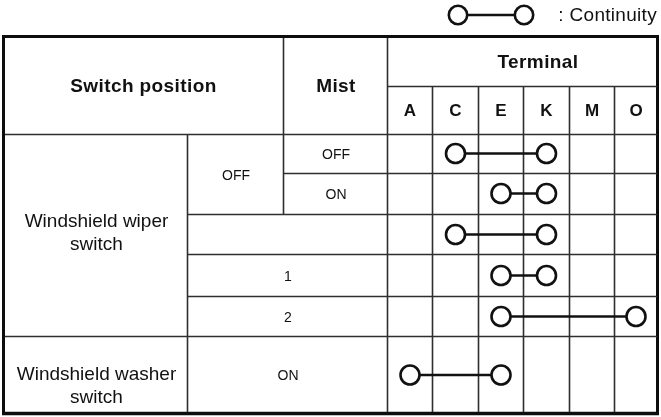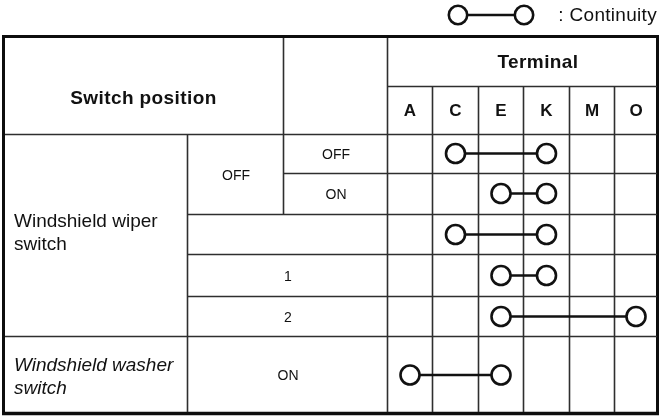--- a/index.html
+++ b/index.html
@@ -18,21 +18,21 @@
     text-align:center;
     white-space:nowrap;
   }
   .hdr{font-weight:bold;font-size:19px;letter-spacing:0.4px;}
   .term-letter{font-weight:bold;font-size:17px;}
   .body-txt{font-size:14px;}
   .group-label{
     position:absolute;
     font-size:19px;
     line-height:1.22;
-    text-align:left;
+    text-align:center;
     white-space:normal;
   }
   .legend{
     position:absolute;
     top:1px;right:4px;
     display:flex;align-items:center;
     gap:20px;
   }
   .legend-text{font-size:19px;letter-spacing:0.3px;}
 </style>
@@ -91,32 +91,33 @@
       <circle cx="501" cy="275.5" r="9.5" fill="#fff" stroke="#111" stroke-width="2.6"></circle>
       <circle cx="546.5" cy="275.5" r="9.5" fill="#fff" stroke="#111" stroke-width="2.6"></circle>
       <line x1="501" y1="316.5" x2="636" y2="316.5" stroke="#111" stroke-width="2.6"></line>
       <circle cx="501" cy="316.5" r="9.5" fill="#fff" stroke="#111" stroke-width="2.6"></circle>
       <circle cx="636" cy="316.5" r="9.5" fill="#fff" stroke="#111" stroke-width="2.6"></circle>
       <line x1="410" y1="375" x2="501" y2="375" stroke="#111" stroke-width="2.6"></line>
       <circle cx="410" cy="375" r="9.5" fill="#fff" stroke="#111" stroke-width="2.6"></circle>
       <circle cx="501" cy="375" r="9.5" fill="#fff" stroke="#111" stroke-width="2.6"></circle>
     </svg>
 
-  <div class="cell hdr" style="left:4px;top:50px;width:279px;height:96px;text-align:center;">Switch position</div>
+  <div class="cell hdr" style="left:4px;top:38px;width:279px;height:96px;text-align:center;">Switch position</div>
+  <div class="cell hdr" style="left:285px;top:38px;width:102px;height:96px;">Mist</div>
   <div class="cell hdr" style="left:404px;top:38px;width:268px;height:48px;">Terminal</div>
 
   <div class="cell term-letter" style="left:388px;top:87px;width:44px;height:47px;">A</div>
   <div class="cell term-letter" style="left:433px;top:87px;width:45px;height:47px;">C</div>
   <div class="cell term-letter" style="left:479px;top:87px;width:44px;height:47px;">E</div>
   <div class="cell term-letter" style="left:524px;top:87px;width:45px;height:47px;">K</div>
   <div class="cell term-letter" style="left:570px;top:87px;width:44px;height:47px;">M</div>
   <div class="cell term-letter" style="left:615px;top:87px;width:42px;height:47px;">O</div>
 
   <div class="group-label" style="left:14px;top:209px;width:165px;">Windshield wiper switch</div>
-  <div class="group-label" style="left:14px;top:353px;width:165px;font-style:italic;">Windshield washer switch</div>
+  <div class="group-label" style="left:14px;top:362px;width:165px;">Windshield washer switch</div>
 
   <div class="cell body-txt" style="left:189px;top:136px;width:94px;height:77px;">OFF</div>
   <div class="cell body-txt" style="left:285px;top:136px;width:102px;height:36px;">OFF</div>
   <div class="cell body-txt" style="left:285px;top:175px;width:102px;height:38px;">ON</div>
   <div class="cell body-txt" style="left:189px;top:256px;width:198px;height:39px;">1</div>
   <div class="cell body-txt" style="left:189px;top:298px;width:198px;height:37px;">2</div>
   <div class="cell body-txt" style="left:189px;top:338px;width:198px;height:74px;">ON</div>
 
 </div>
 

